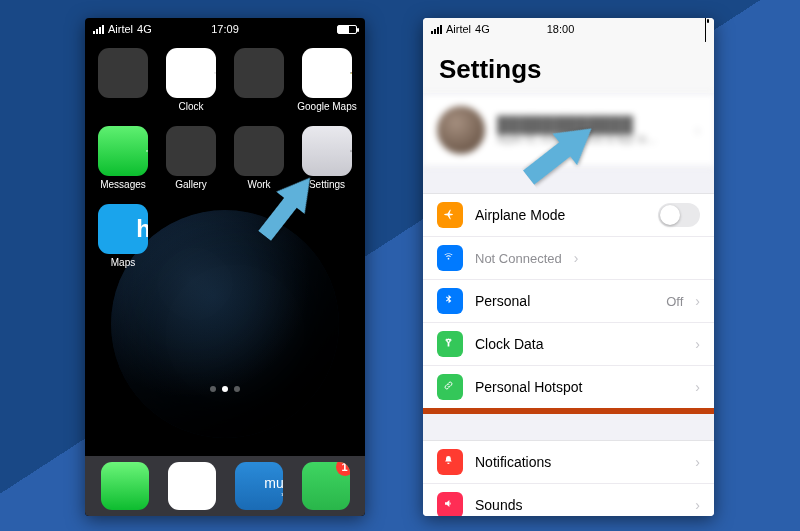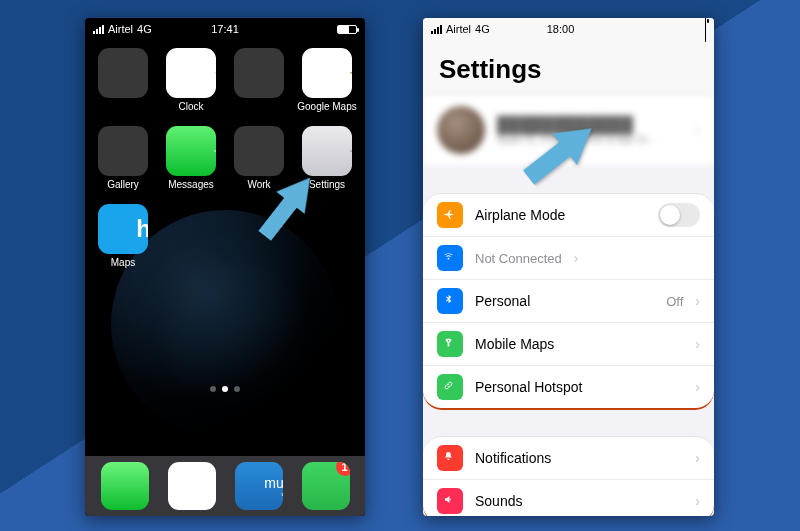--- a/index.html
+++ b/index.html
@@ -73,21 +73,21 @@
   .p2 .status .center{position:absolute;left:0;right:16px;text-align:center;}
   .p2 .status .right{margin-left:auto;}
   .p2 h1{ font-size:26px; font-weight:700; padding:14px 16px 8px; background:#f8f8f8;}
   .acct{ background:#fff; display:flex; align-items:center; gap:12px; padding:12px 14px; border-top:1px solid #e3e3e6; border-bottom:1px solid #e3e3e6; position:relative; filter:blur(3px);}
   .acct-outer{ position:relative; }
   .avatar{ width:48px; height:48px; border-radius:50%; background:radial-gradient(circle at 40% 35%, #a69080, #5a4638);}
   .acct-text{ flex:1;}
   .acct-text .n{ font-size:16px; font-weight:500; color:#666;}
   .acct-text .s{ font-size:10px; color:#999;}
   .chev{ color:#c7c7cc; font-size:14px;}
-  .group{ margin-top:26px; background:#fff; border-top:1px solid #e3e3e6; border-bottom:2px solid #c2410c;border-radius:19px;}
+  .group{ margin-top:26px; background:#fff; border-top:1px solid #e3e3e6; border-bottom:6px solid #c2410c;}
   .row{ display:flex; align-items:center; gap:12px; padding:8px 14px; border-bottom:1px solid #eceaef; min-height:40px;}
   .row:last-child{border-bottom:none;}
   .ricon{ width:26px; height:26px; border-radius:6px; display:flex; align-items:center; justify-content:center;}
   .ricon svg{width:16px;height:16px;fill:#fff;}
   .rlabel{ flex:1; font-size:14px;}
   .rval{ color:#8e8e93; font-size:13px;}
   .switch{ width:42px; height:24px; border-radius:12px; background:#e9e9eb; position:relative;}
   .switch::after{content:"";position:absolute;left:2px;top:2px;width:20px;height:20px;border-radius:50%;background:#fff;box-shadow:0 1px 3px rgba(0,0,0,.3);}
   .arrow2{ position:absolute; left:520px; top:125px; transform:rotate(-38deg); pointer-events:none; }
 </style>
@@ -101,21 +101,21 @@
     <div class="left">
       <span class="sigbars">
           <span></span>
           <span></span>
           <span></span>
           <span></span>
         </span>
       <span>Airtel</span>
       <span>4G</span>
     </div>
-    <div class="center">17:41</div>
+    <div class="center">17:09</div>
     <div class="right">
         <span class="batt">
           <i></i>
         </span>
       </div>
   </div>
 
   <div class="p1-body">
     <div class="earth"></div>
 
@@ -176,40 +176,40 @@
               <rect x="0" y="30" width="50" height="8" fill="#f7c948" transform="rotate(-45 25 25)"></rect>
               <path d="M36 8 a7 7 0 1 0 0.001 0 M36 15 l0 14" fill="#ea4335"></path>
               <circle cx="36" cy="14" r="6" fill="#ea4335"></circle>
               <circle cx="36" cy="14" r="2.5" fill="#7a1210"></circle>
             </svg>
         </div>
         <div class="lbl">Google Maps</div>
       </div>
 
       <div class="app">
+        <div class="icon icn-msg">
+          <svg viewBox="0 0 32 30">
+              <path d="M16 2C8 2 2 7 2 13c0 3 1.6 5.8 4.3 7.7L5 27l6.3-3.3c1.5.4 3 .6 4.7.6 8 0 14-5 14-11S24 2 16 2z"></path>
+            </svg>
+        </div>
+        <div class="lbl">Messages</div>
+      </div>
+      <div class="app">
         <div class="icon folder">
           <div style="background:#fff"></div>
             <div style="background:#ffd54f"></div>
             <div style="background:#4fc3f7"></div>
           <div></div>
             <div></div>
             <div></div>
             <div></div>
             <div></div>
             <div></div>
         </div>
         <div class="lbl">Gallery</div>
-      </div>
-      <div class="app">
-        <div class="icon icn-msg">
-          <svg viewBox="0 0 32 30">
-              <path d="M16 2C8 2 2 7 2 13c0 3 1.6 5.8 4.3 7.7L5 27l6.3-3.3c1.5.4 3 .6 4.7.6 8 0 14-5 14-11S24 2 16 2z"></path>
-            </svg>
-        </div>
-        <div class="lbl">Messages</div>
       </div>
       <div class="app">
         <div class="icon folder">
           <div style="background:#5c6bc0"></div>
             <div style="background:#26a69a"></div>
             <div style="background:#ef5350"></div>
           <div style="background:#ffee58"></div>
             <div style="background:#ab47bc"></div>
             <div style="background:#42a5f5"></div>
           <div style="background:#66bb6a"></div>
@@ -343,21 +343,21 @@
         <div class="rlabel">Personal</div>
         <span class="rval">Off</span>
         <span class="chev">›</span>
       </div>
       <div class="row">
         <div class="ricon" style="background:#34c759">
           <svg viewBox="0 0 24 24">
             <path d="M12 3a5 5 0 00-2 9.6V21h4v-8.4A5 5 0 0012 3zm0 3a2 2 0 110 4 2 2 0 010-4zM5 8a7 7 0 012-5l1.5 1.5A5 5 0 007 8m10 0a5 5 0 00-1.5-3.5L17 3a7 7 0 012 5" transform="scale(.65) translate(3 3)"></path>
           </svg>
         </div>
-        <div class="rlabel">Mobile Maps</div>
+        <div class="rlabel">Clock Data</div>
         <span class="chev">›</span>
       </div>
       <div class="row">
         <div class="ricon" style="background:#34c759">
           <svg viewBox="0 0 24 24">
             <path d="M10 14a4 4 0 005.7 0l3-3a4 4 0 10-5.7-5.7L11.5 7M14 10a4 4 0 00-5.7 0l-3 3a4 4 0 105.7 5.7L12.5 17" fill="none" stroke="#fff" stroke-width="2.2" transform="scale(.65) translate(3 3)"></path>
           </svg>
         </div>
         <div class="rlabel">Personal Hotspot</div>
         <span class="chev">›</span>

